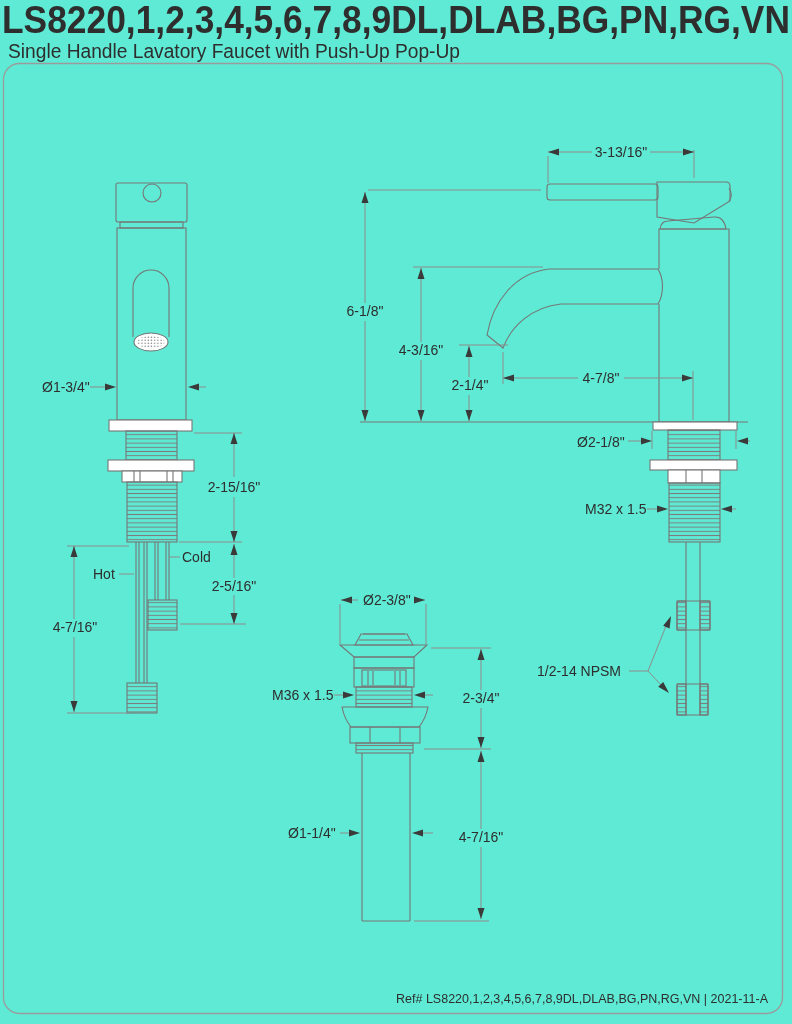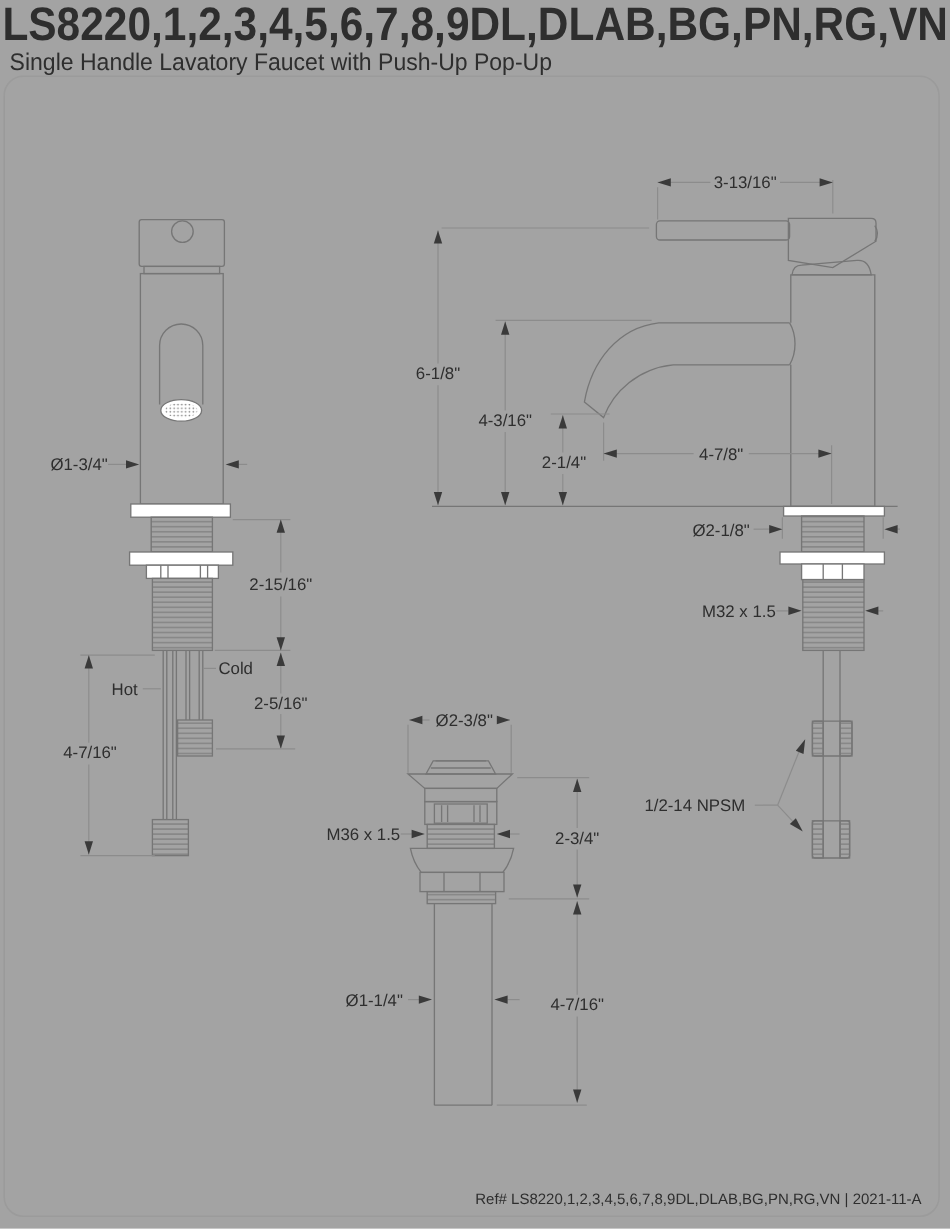--- a/index.html
+++ b/index.html
@@ -1,16 +1,16 @@
 <!DOCTYPE html>
 <html><head>
 <meta charset="utf-8">
 <style>
   html,body{margin:0;padding:0;background:#ffffff;}
-  #page{position:relative;width:792px;height:1024px;background:#a3a3a3;overflow:hidden;}
+  #page{position:relative;width:792px;height:1024px;background:#5eead4;overflow:hidden;}
   svg{display:block;}
   text{font-family:"Liberation Sans",sans-serif;fill:#2e2e2e;}
   .ttl{font-weight:bold;}
   .dim{font-size:14px;}
   .g{stroke:#767676;fill:none;stroke-width:1.1;}
   .gw{stroke:#767676;fill:#ffffff;stroke-width:1.1;}
   .thr{stroke:#767676;fill:url(#thrp);stroke-width:1.1;}
   .d{stroke:#8c8c8c;fill:none;stroke-width:1;}
   .ah{fill:#3a3a3a;stroke:none;}
 </style>

